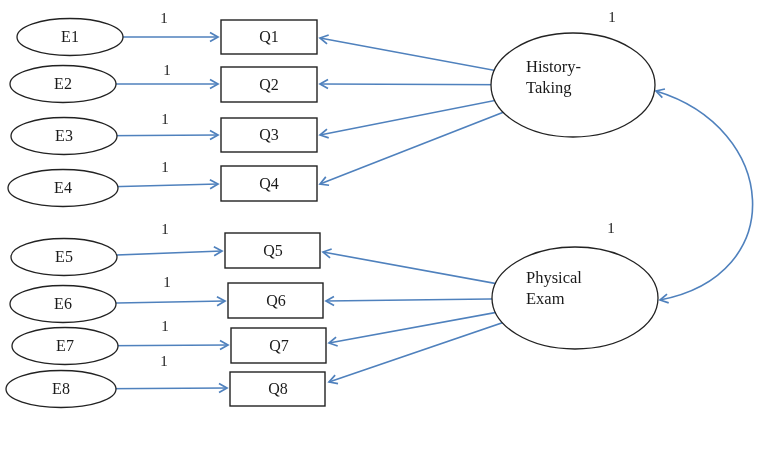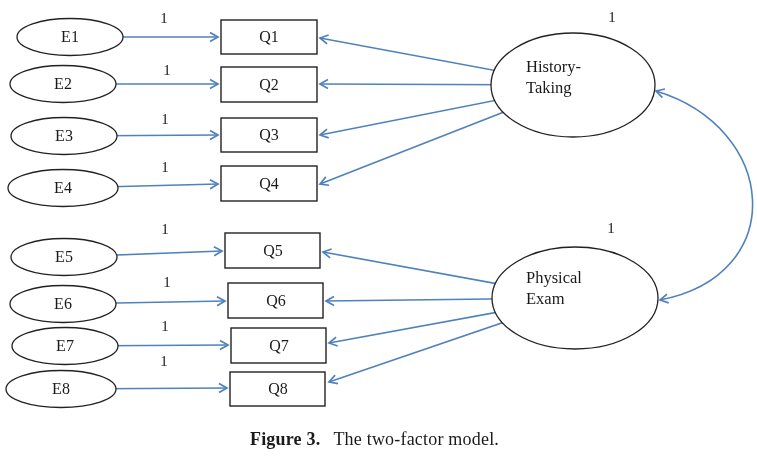--- a/index.html
+++ b/index.html
@@ -115,16 +115,13 @@
 
   <text class="one-label" x="612" y="22" text-anchor="middle">1</text>
   <text class="one-label" x="611" y="233" text-anchor="middle">1</text>
 
   <text class="factor-label" x="526" y="72">History-</text>
   <text class="factor-label" x="526" y="93">Taking</text>
   <text class="factor-label" x="526" y="283">Physical</text>
   <text class="factor-label" x="526" y="304">Exam</text>
 </svg>
 
-<div class="caption">
-  <span class="cap-label">Figure 3.</span><span>The two-factor model.</span>
-</div>
 </div>
 
 </body></html>

